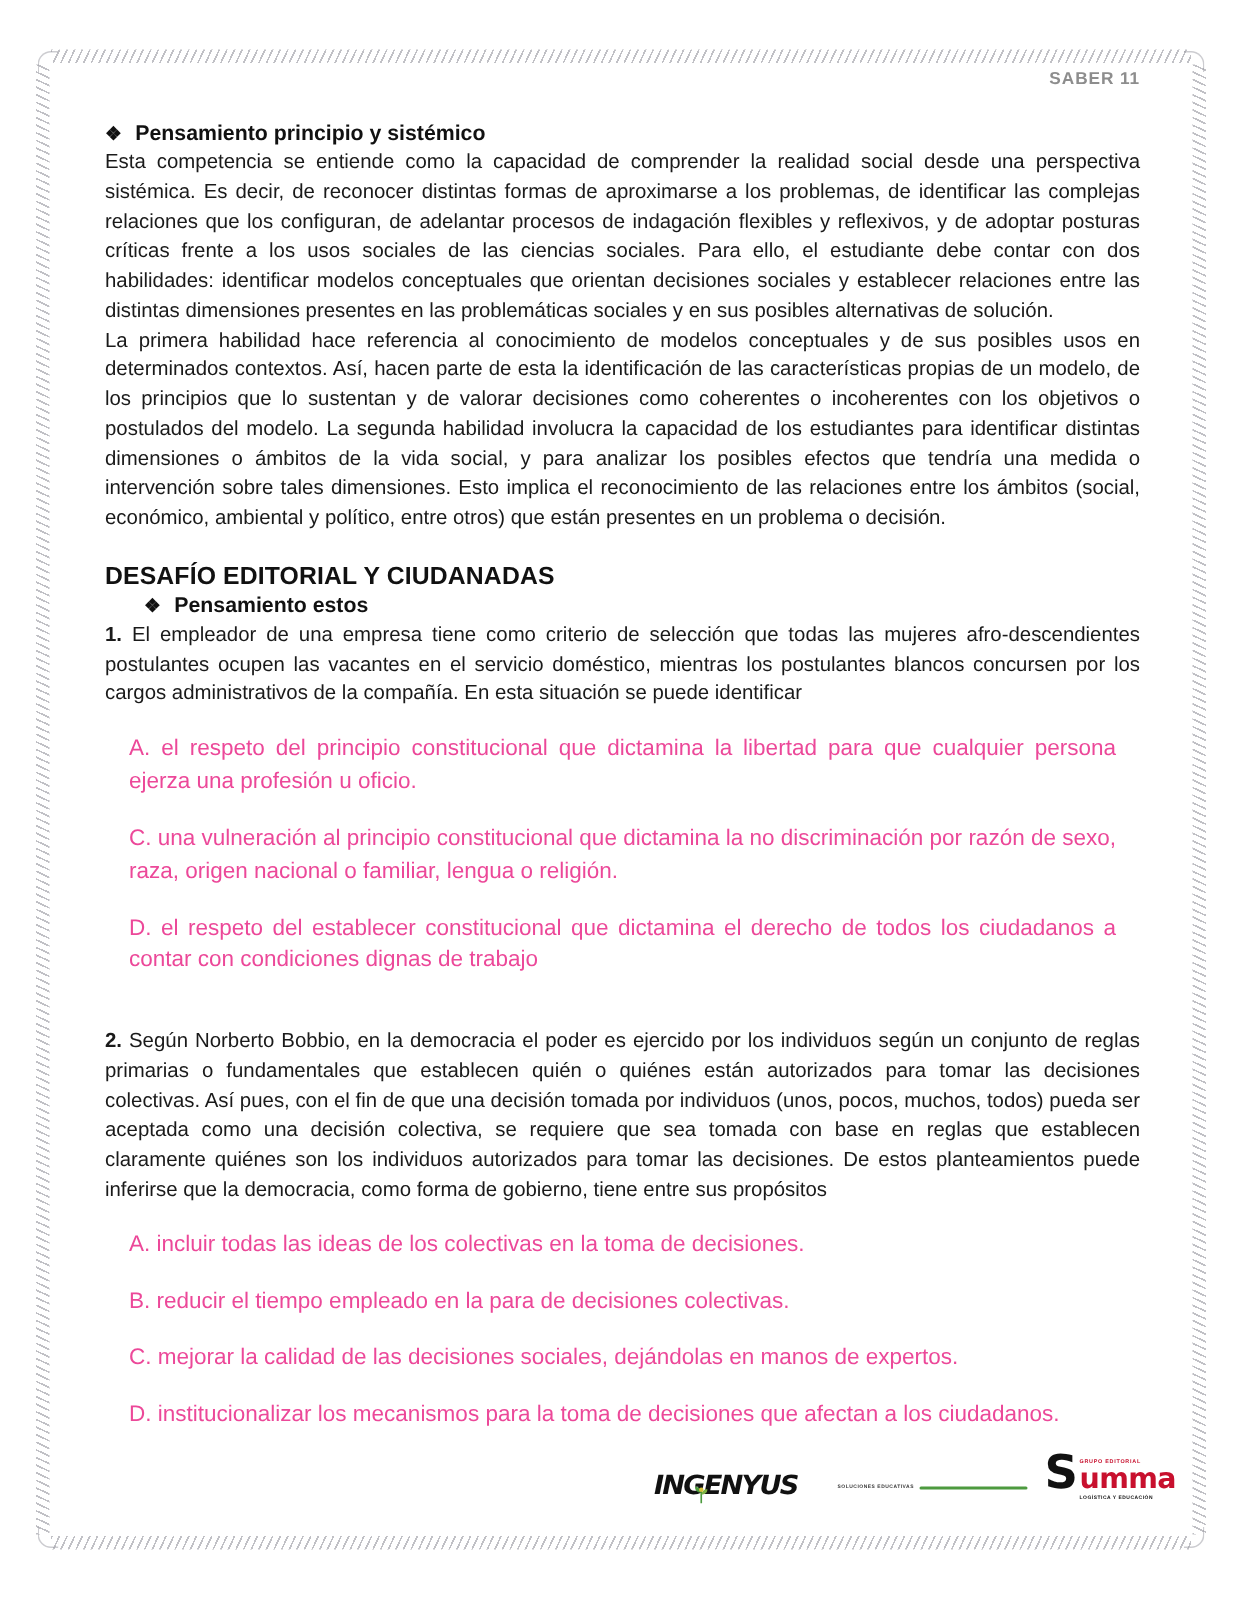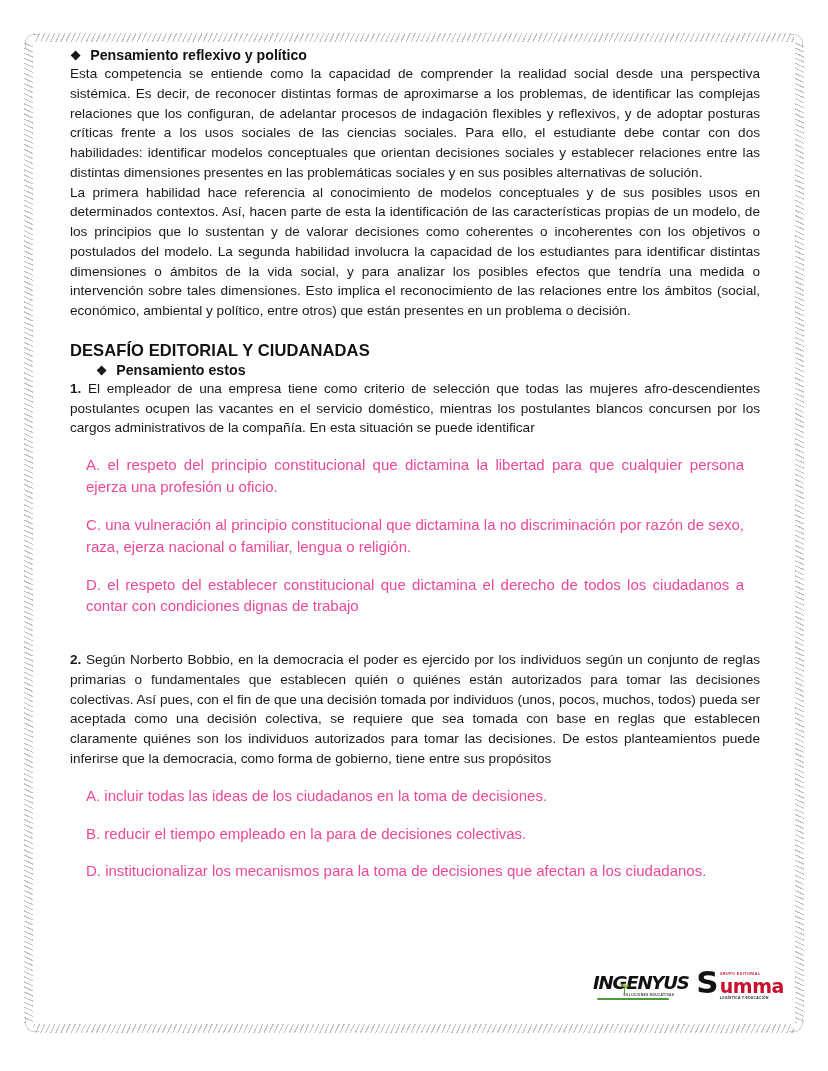--- a/index.html
+++ b/index.html
@@ -150,22 +150,21 @@
     bottom: 33px;
     display: flex;
     align-items: flex-end;
     gap: 11px;
   }
 
   
   .logo-ingenyus {
     position: relative;
     display: flex;
-    flex-direction: column;
-    align-items: flex-start;
+    align-items: center;
     line-height: 1;
   }
   .logo-ingenyus .word {
     font-family: "DejaVu Sans", sans-serif;
     font-size: 17.5px;
     font-weight: bold;
     font-style: italic;
     letter-spacing: -1.2px;
     color: #111;
     transform: scaleX(1.04);
@@ -246,48 +245,50 @@
     <div class="edge v left"></div>
     <div class="edge v right"></div>
     <div class="corner tl"></div>
     <div class="corner tr"></div>
     <div class="corner bl"></div>
     <div class="corner br"></div>
   </div>
 
   <div class="content">
 
+    <div class="doc-header">SABER 11</div>
 
     <div class="bullet-head">
       <span class="bullet-glyph">❖</span>
-      <span>Pensamiento reflexivo y político</span>
+      <span>Pensamiento principio y sistémico</span>
     </div>
 
     <p class="body">Esta competencia se entiende como la capacidad de comprender la realidad social desde una perspectiva sistémica. Es decir, de reconocer distintas formas de aproximarse a los problemas, de identificar las complejas relaciones que los configuran, de adelantar procesos de indagación flexibles y reflexivos, y de adoptar posturas críticas frente a los usos sociales de las ciencias sociales. Para ello, el estudiante debe contar con dos habilidades: identificar modelos conceptuales que orientan decisiones sociales y establecer relaciones entre las distintas dimensiones presentes en las problemáticas sociales y en sus posibles alternativas de solución.</p>
     <p class="body">La primera habilidad hace referencia al conocimiento de modelos conceptuales y de sus posibles usos en determinados contextos. Así, hacen parte de esta la identificación de las características propias de un modelo, de los principios que lo sustentan y de valorar decisiones como coherentes o incoherentes con los objetivos o postulados del modelo. La segunda habilidad involucra la capacidad de los estudiantes para identificar distintas dimensiones o ámbitos de la vida social, y para analizar los posibles efectos que tendría una medida o intervención sobre tales dimensiones. Esto implica el reconocimiento de las relaciones entre los ámbitos (social, económico, ambiental y político, entre otros) que están presentes en un problema o decisión.</p>
 
     <h2 class="section-title">DESAFÍO EDITORIAL Y CIUDANADAS</h2>
 
     <div class="bullet-head indent">
       <span class="bullet-glyph">❖</span>
       <span>Pensamiento estos</span>
     </div>
 
     <p class="body"><span class="q-num">1.</span> <span>El empleador de una empresa tiene como criterio de selección que todas las mujeres afro-descendientes postulantes ocupen las vacantes en el servicio doméstico, mientras los postulantes blancos concursen por los cargos administrativos de la compañía. En esta situación se puede identificar</span></p>
 
     <p class="opt just"><span>A.</span> <span>el respeto del principio constitucional que dictamina la libertad para que cualquier persona ejerza una profesión u oficio.</span></p>
-    <p class="opt just"><span>C.</span> <span>una vulneración al principio constitucional que dictamina la no discriminación por razón de sexo, raza, ejerza nacional o familiar, lengua o religión.</span></p>
+    <p class="opt just"><span>C.</span> <span>una vulneración al principio constitucional que dictamina la no discriminación por razón de sexo, raza, origen nacional o familiar, lengua o religión.</span></p>
     <p class="opt just"><span>D.</span> <span>el respeto del establecer constitucional que dictamina el derecho de todos los ciudadanos a contar con condiciones dignas de trabajo</span></p>
 
     <div class="gap-q"></div>
 
     <p class="body"><span class="q-num">2.</span> <span>Según Norberto Bobbio, en la democracia el poder es ejercido por los individuos según un conjunto de reglas primarias o fundamentales que establecen quién o quiénes están autorizados para tomar las decisiones colectivas. Así pues, con el fin de que una decisión tomada por individuos (unos, pocos, muchos, todos) pueda ser aceptada como una decisión colectiva, se requiere que sea tomada con base en reglas que establecen claramente quiénes son los individuos autorizados para tomar las decisiones. De estos planteamientos puede inferirse que la democracia, como forma de gobierno, tiene entre sus propósitos</span></p>
 
-    <p class="opt"><span>A.</span> <span>incluir todas las ideas de los ciudadanos en la toma de decisiones.</span></p>
+    <p class="opt"><span>A.</span> <span>incluir todas las ideas de los colectivas en la toma de decisiones.</span></p>
     <p class="opt"><span>B.</span> <span>reducir el tiempo empleado en la para de decisiones colectivas.</span></p>
+    <p class="opt"><span>C.</span> <span>mejorar la calidad de las decisiones sociales, dejándolas en manos de expertos.</span></p>
     <p class="opt"><span>D.</span> <span>institucionalizar los mecanismos para la toma de decisiones que afectan a los ciudadanos.</span></p>
 
   </div>
 
   <div class="footer-logos">
 
     <div class="logo-ingenyus">
       <span class="word">INGENYUS</span>
       <span class="tagline">SOLUCIONES EDUCATIVAS</span>
       <span class="rule"></span>

